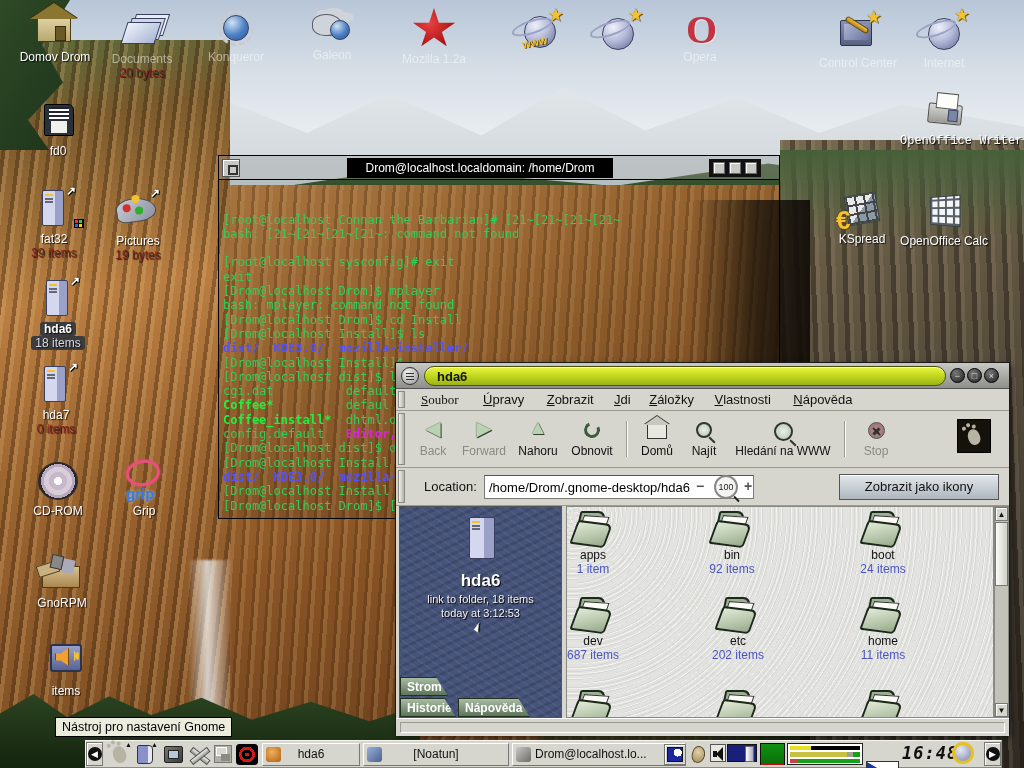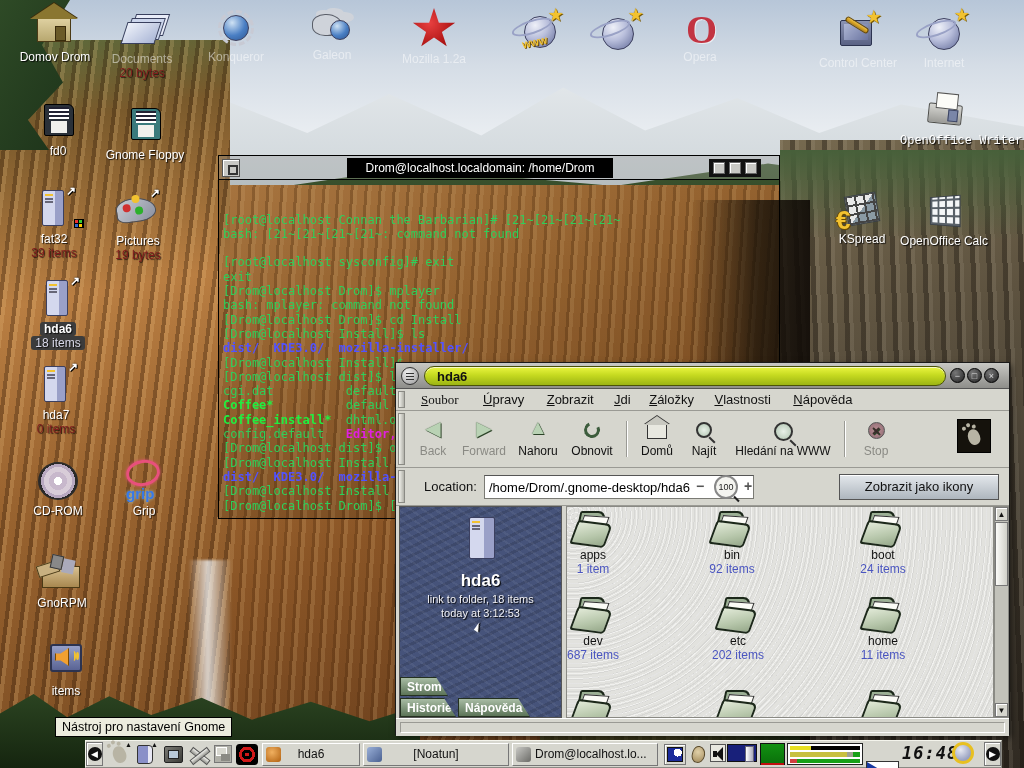--- a/index.html
+++ b/index.html
@@ -349,26 +349,20 @@
       </div>
     <div class="ilabel">OpenOffice Calc</div>
   </div>
 
   <div class="dicon" style="left:12px;top:100px;">
     <div class="ia">
         <div class="a-floppy"></div>
       </div>
     <div class="ilabel">fd0</div>
   </div>
-  <div class="dicon" style="left:99px;top:104px;">
-    <div class="ia">
-        <div class="a-floppy teal"></div>
-      </div>
-    <div class="ilabel">Gnome Floppy</div>
-  </div>
   <div class="dicon" style="left:8px;top:188px;">
     <div class="ia">
         <div class="a-tower"></div>
         <div class="winlogo"></div>
         <span class="linkem">↗</span>
       </div>
     <div class="ilabel">fat32</div>
     <div class="icount">39 items</div>
   </div>
   <div class="dicon" style="left:92px;top:190px;">
@@ -629,21 +623,21 @@
       </div>
 
     <div class="task" style="left:176px;width:98px;">
       <span class="tic" style="background:radial-gradient(circle at 40% 35%,#f0b060,#b06010);"></span>
       <span>hda6</span>
     </div>
     <div class="task" style="left:277px;width:146px;">
       <span class="tic" style="background:linear-gradient(135deg,#9ab0d8,#4a6090);"></span>
       <span>[Noatun]</span>
     </div>
-    <div class="task" style="left:426px;width:146px;text-align:left;padding-left:22px;">
+    <div class="task" style="left:426px;width:174px;text-align:left;padding-left:22px;">
       <span class="tic" style="background:linear-gradient(135deg,#c8c8c4,#6a6a66);"></span>
       <span>Drom@localhost.lo...</span>
     </div>
 
     <div class="applet pmoon" style="left:578px;"></div>
     <div class="applet pblob" style="left:606px;"></div>
     <div class="applet pspk" style="left:624px;"></div>
     <div class="applet pvol" style="left:641px;"></div>
     <div class="applet pload" style="left:674px;top:2px;"></div>
     <div class="applet pmeter" style="left:701px;top:2px;">

